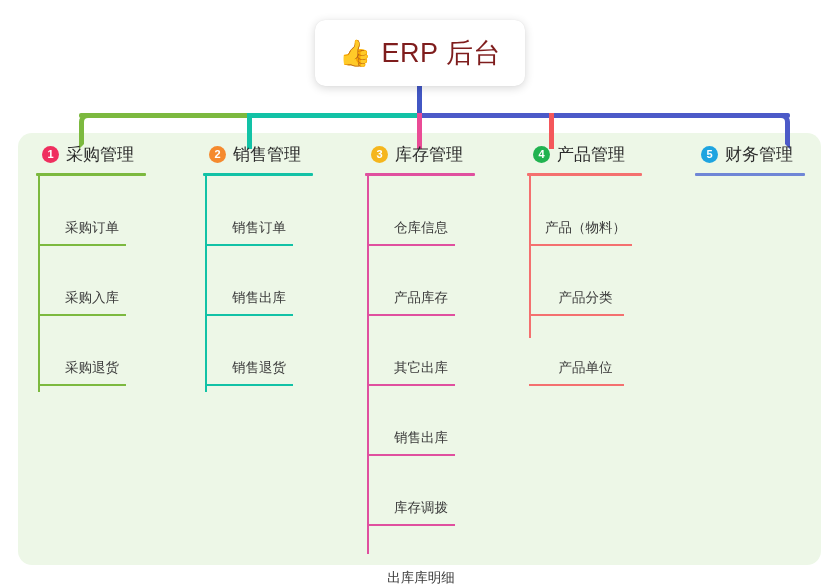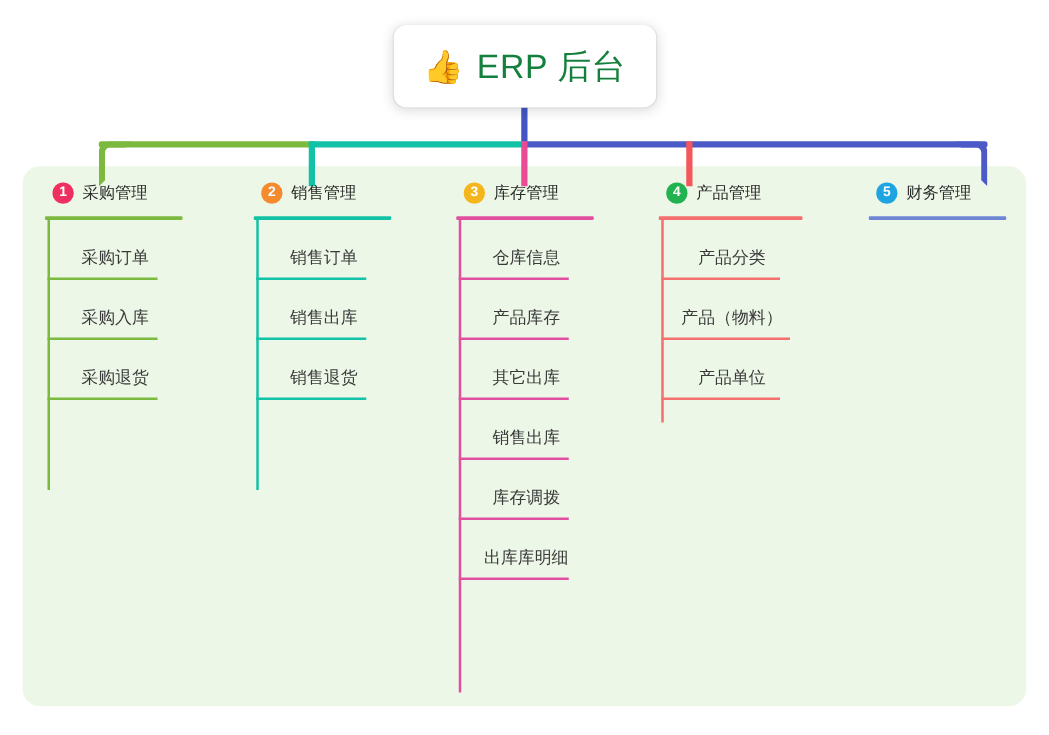--- a/index.html
+++ b/index.html
@@ -38,21 +38,21 @@
     display: flex;
     align-items: center;
     gap: 10px;
   }
   .title-emoji {
     font-size: 26px;
     line-height: 1;
   }
   .title-text {
     font-size: 27px;
-    color: #15803d;
+    color: #7f1d1d;
     letter-spacing: 0.5px;
     white-space: nowrap;
   }
 
   
   .conn {
     position: absolute;
     z-index: 4;
   }
   .v-stem {          
@@ -125,21 +125,21 @@
     height: 17px;
     border-radius: 50%;
     color: #ffffff;
     font-size: 11px;
     line-height: 17px;
     text-align: center;
     font-weight: bold;
     flex: none;
   }
   .col-title {
-    font-size: 13px;
+    font-size: 17px;
     color: #2b2b2b;
     white-space: nowrap;
   }
   .header-rule {
     height: 3px;
     margin-top: 7px;
     border-radius: 1px;
   }
 
   
@@ -149,21 +149,21 @@
     padding-left: 0;
   }
   .spine {
     position: absolute;
     left: 2px;
     top: 0;
     width: 2px;
   }
   .leaf {
     position: relative;
-    height: 48px;
+    height: 70px;
     margin-left: 2px;
     display: flex;
     align-items: flex-end;
     justify-content: center;
     box-sizing: border-box;
   }
   .leaf-label {
     font-size: 13.5px;
     color: #3a3a3a;
     white-space: nowrap;
@@ -281,28 +281,28 @@
       </div>
       <div class="column" style="left: 527px;">
         <div class="col-header">
           <span class="badge" style="background: rgb(33, 179, 80);">4</span>
           <span class="col-title">产品管理</span>
         </div>
         <div class="header-rule" style="background: rgb(244, 112, 111); width: 115px;"></div>
         <div class="leaves">
           <div class="spine" style="background: rgb(244, 112, 111); height: 162px;"></div>
           <div class="leaf">
+            <span class="leaf-label">产品（物料）</span>
+            <div class="leaf-rule" style="background: rgb(244, 112, 111); width: 103px;"></div>
+          </div>
+          <div class="leaf">
             <span class="leaf-label">产品分类</span>
             <div class="leaf-rule" style="background: rgb(244, 112, 111); width: 95px;"></div>
           </div>
           <div class="leaf">
-            <span class="leaf-label">产品（物料）</span>
-            <div class="leaf-rule" style="background: rgb(244, 112, 111); width: 103px;"></div>
-          </div>
-          <div class="leaf">
             <span class="leaf-label">产品单位</span>
             <div class="leaf-rule" style="background: rgb(244, 112, 111); width: 95px;"></div>
           </div>
         </div>
       </div>
       <div class="column" style="left: 695px;">
         <div class="col-header">
           <span class="badge" style="background: rgb(30, 164, 224);">5</span>
           <span class="col-title">财务管理</span>
         </div>

